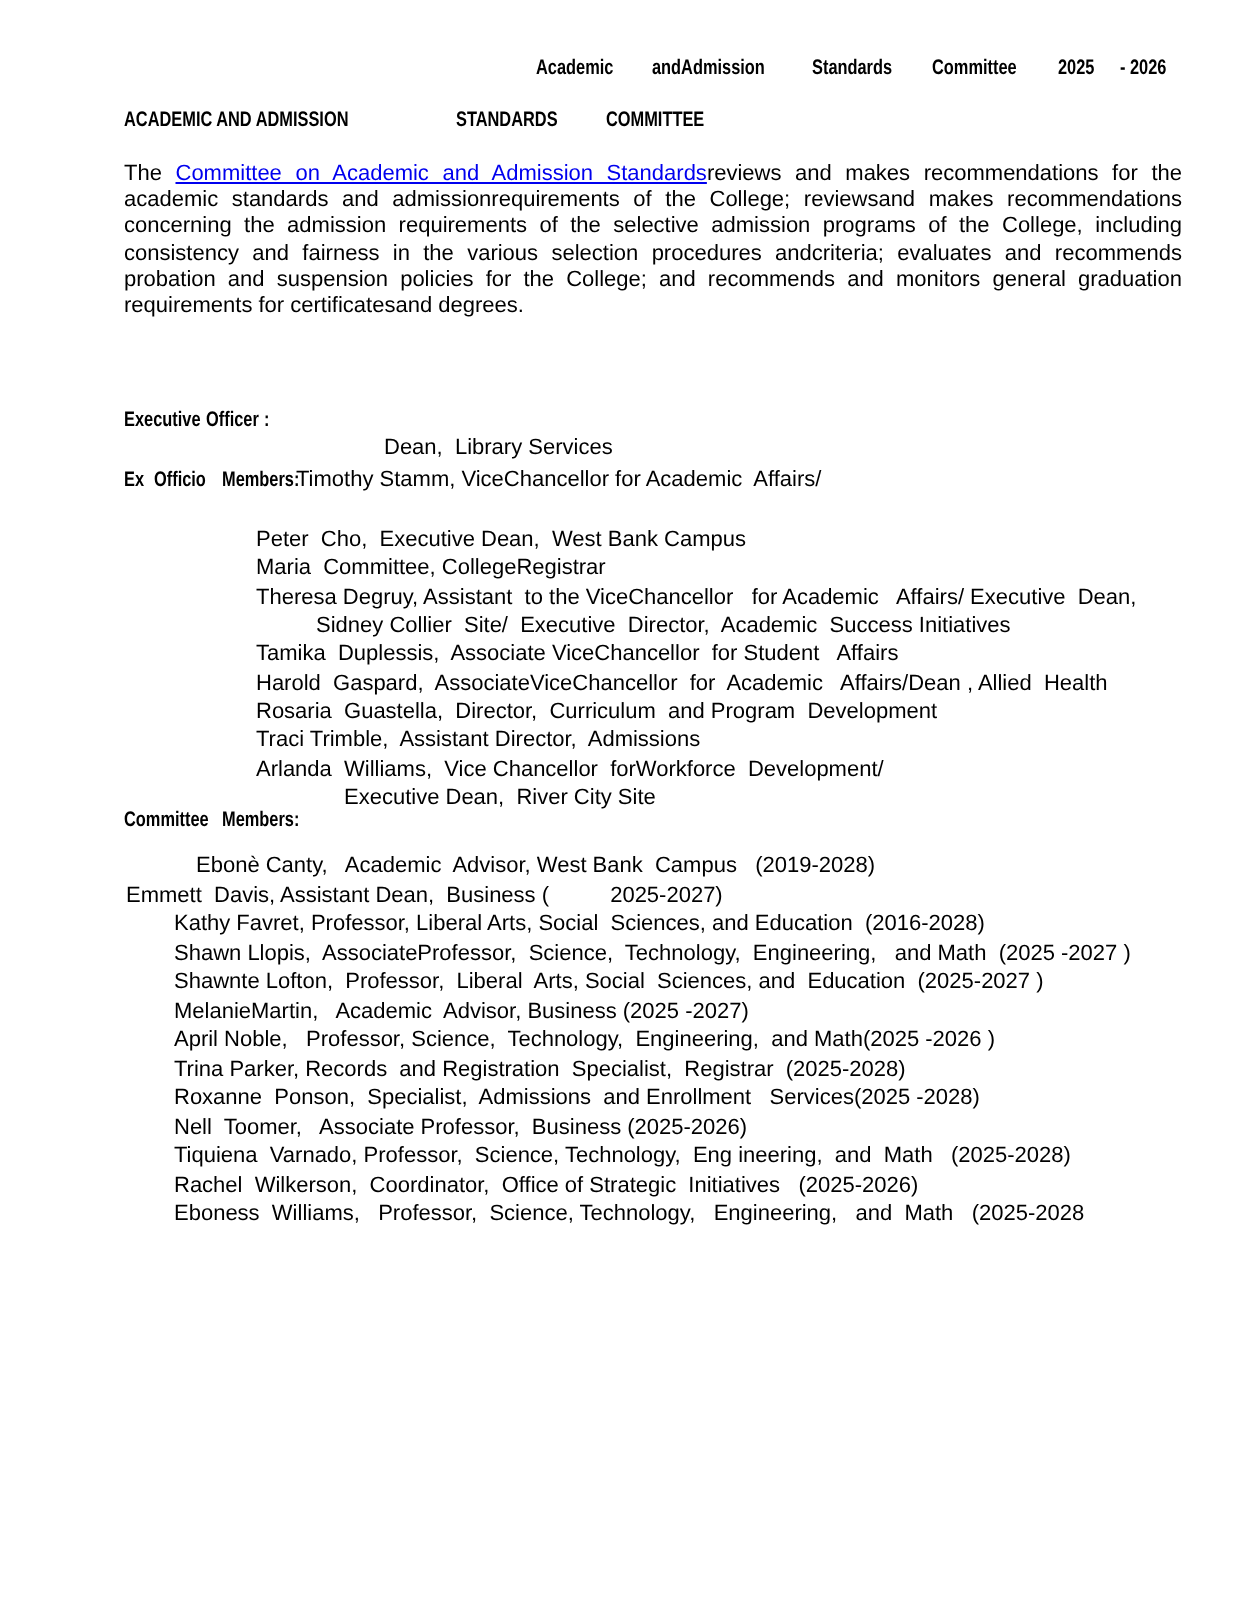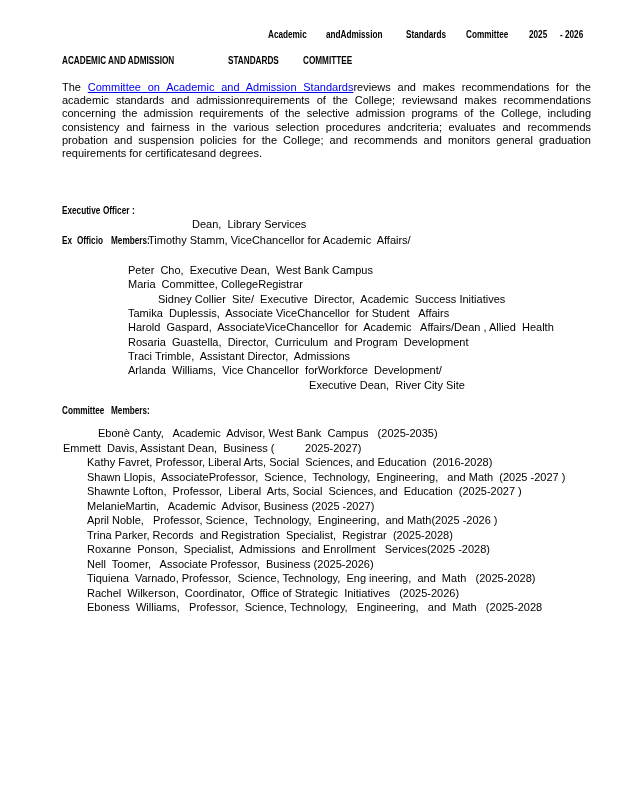--- a/index.html
+++ b/index.html
@@ -49,21 +49,21 @@
   .exec-row .v2 { position:absolute; left:130px; top:14px; white-space:pre; }
 
   .exoff-label { position:absolute; left:62px; top:234px; height:13px; width:300px; }
   .exoff-label .p0 { position:absolute; left:0; }
   .exoff-label .p1 { position:absolute; left:15px; }
   .exoff-label .p2 { position:absolute; left:49px; }
 
   .exoff-list { position:absolute; left:62px; top:263px; width:540px; }
   .exoff-list .row { line-height:14.35px; padding-left:66px; white-space:pre; }
   .exoff-list .row.ind2a { padding-left:96px; }
-  .exoff-list .row.ind2b { padding-left:110px;text-align:center; }
+  .exoff-list .row.ind2b { padding-left:110px; }
 
   .comm-label { position:absolute; left:62px; top:404px; height:13px; width:300px; }
   .comm-label .p0 { position:absolute; left:0; }
   .comm-label .p1 { position:absolute; left:49px; }
 
   .comm-list { position:absolute; left:62px; top:426px; width:545px; }
   .comm-list .row { line-height:14.5px; padding-left:25px; white-space:pre; }
   .comm-list .row.m-first { padding-left:36px; }
   .comm-list .row.m-left  { padding-left:1px; }
 </style>
@@ -99,35 +99,36 @@
   </div>
 
   <div class="exoff-label">
     <span class="cond p0">Ex</span>
     <span class="cond p1">Officio</span>
     <span class="cond p2">Members:</span>
   </div>
   <div class="exoff-list">
     <div class="row">Peter  Cho,  Executive Dean,  West Bank Campus</div>
     <div class="row">Maria  Committee, CollegeRegistrar</div>
+    <div class="row">Theresa Degruy, Assistant  to the ViceChancellor   for Academic   Affairs/ Executive  Dean,</div>
     <div class="row ind2a">Sidney Collier  Site/  Executive  Director,  Academic  Success Initiatives</div>
     <div class="row">Tamika  Duplessis,  Associate ViceChancellor  for Student   Affairs</div>
     <div class="row">Harold  Gaspard,  AssociateViceChancellor  for  Academic   Affairs/Dean , Allied  Health</div>
     <div class="row">Rosaria  Guastella,  Director,  Curriculum  and Program  Development</div>
     <div class="row">Traci Trimble,  Assistant Director,  Admissions</div>
     <div class="row">Arlanda  Williams,  Vice Chancellor  forWorkforce  Development/</div>
     <div class="row ind2b">Executive Dean,  River City Site</div>
   </div>
 
   <div class="comm-label">
     <span class="cond p0">Committee</span>
     <span class="cond p1">Members:</span>
   </div>
   <div class="comm-list">
-    <div class="row m-first">Ebonè Canty,   Academic  Advisor, West Bank  Campus   (2025-2035)</div>
+    <div class="row m-first">Ebonè Canty,   Academic  Advisor, West Bank  Campus   (2019-2028)</div>
     <div class="row m-left">Emmett  Davis, Assistant Dean,  Business (          2025-2027)</div>
     <div class="row">Kathy Favret, Professor, Liberal Arts, Social  Sciences, and Education  (2016-2028)</div>
     <div class="row">Shawn Llopis,  AssociateProfessor,  Science,  Technology,  Engineering,   and Math  (2025 -2027 )</div>
     <div class="row">Shawnte Lofton,  Professor,  Liberal  Arts, Social  Sciences, and  Education  (2025-2027 )</div>
     <div class="row">MelanieMartin,   Academic  Advisor, Business (2025 -2027)</div>
     <div class="row">April Noble,   Professor, Science,  Technology,  Engineering,  and Math(2025 -2026 )</div>
     <div class="row">Trina Parker, Records  and Registration  Specialist,  Registrar  (2025-2028)</div>
     <div class="row">Roxanne  Ponson,  Specialist,  Admissions  and Enrollment   Services(2025 -2028)</div>
     <div class="row">Nell  Toomer,   Associate Professor,  Business (2025-2026)</div>
     <div class="row">Tiquiena  Varnado, Professor,  Science, Technology,  Eng ineering,  and  Math   (2025-2028)</div>

